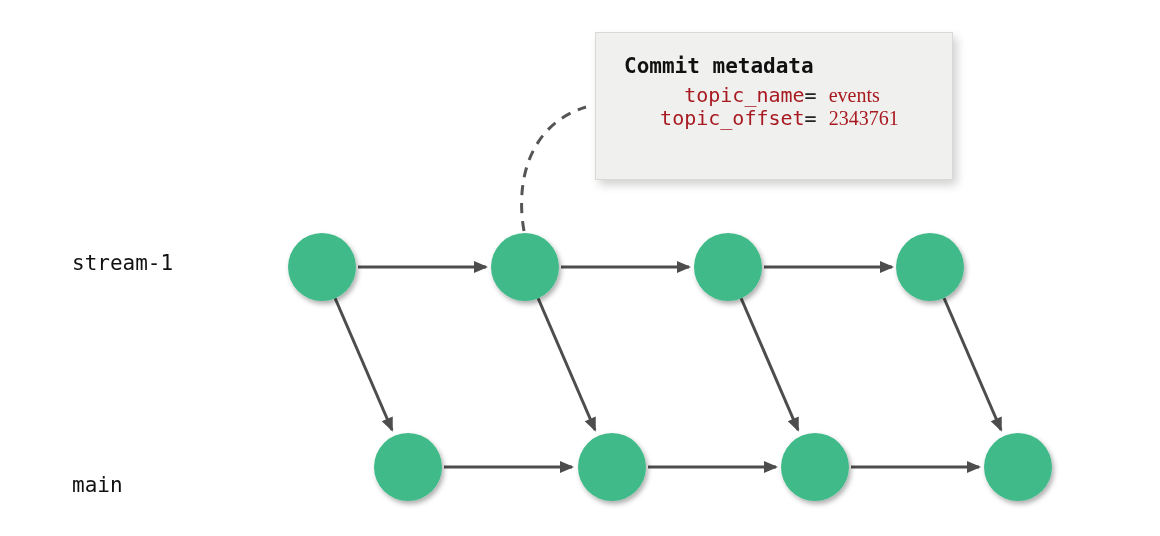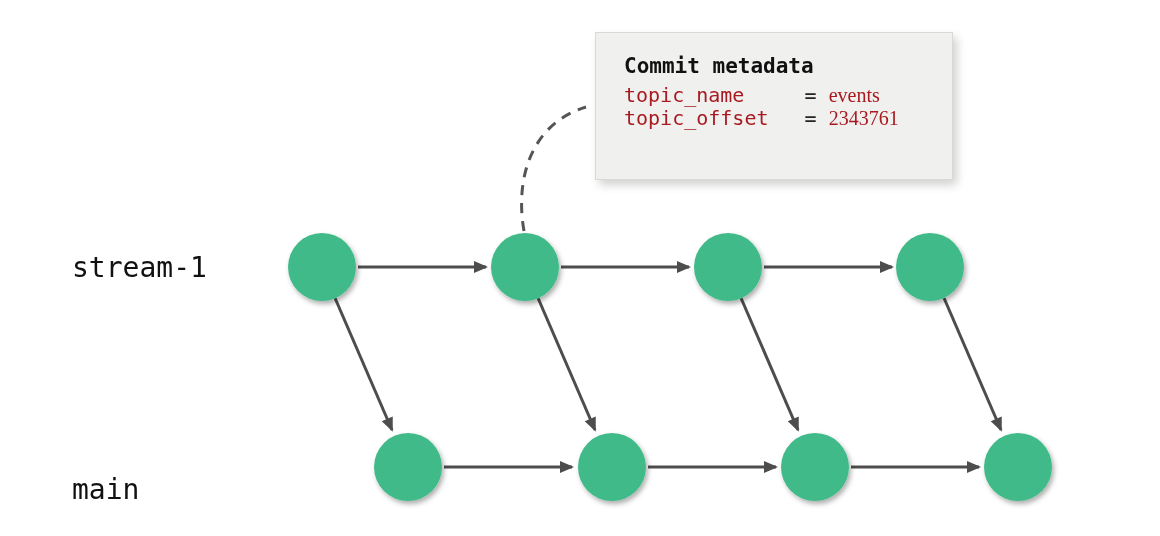--- a/index.html
+++ b/index.html
@@ -10,40 +10,40 @@
     font-family:"DejaVu Sans Mono","Liberation Mono",monospace;
     overflow:hidden;
   }
   #graph-svg{position:absolute;left:0;top:0;}
   .commit-node{fill:var(--commit_fill);}
   .edge{stroke:var(--arrow);stroke-width:3;fill:none;}
   .connector{stroke:var(--connector);stroke-width:3;fill:none;stroke-dasharray:10 8;}
   #arrowhead path{fill:var(--arrow);}
   .branch-label{
     position:absolute;left:72px;
-    font-size:28px;color:var(--label_text);
+    font-size:21px;color:var(--label_text);
     letter-spacing:0px;white-space:pre;
   }
   #label-stream{top:251px;}
   #label-main{top:473px;}
   .tooltip-box{
     position:absolute;left:587px;top:32px;
     width:358px;height:148px;box-sizing:border-box;
     background:var(--tooltip_bg);
     border:1px solid var(--tooltip_border);
     box-shadow:4px 5px 9px rgba(0,0,0,0.18);
     padding:20px 10px 0 28px;
     margin-left:8px;
   }
   .tooltip-title{
     font-weight:bold;font-size:21px;line-height:27px;
     color:var(--tooltip_title);margin:0 0 4px 0;
   }
   .meta-row{font-size:20px;line-height:23px;color:var(--tooltip_text);white-space:pre;}
-  .meta-key{display:inline-block;width:15ch;color:var(--tooltip_text);}
+  .meta-key{display:inline-block;width:15ch;color:var(--tooltip_text);text-align:right;}
   .meta-eq{color:var(--equals_sign);}
   .meta-value{color:var(--tooltip_text);font-family:Liberation Serif, serif;}
 </style>
 </head>
 <body>
 
 <div id="canvas">
 
   <svg id="graph-svg" width="1160" height="536" viewBox="0 0 1160 536">
     <defs>

